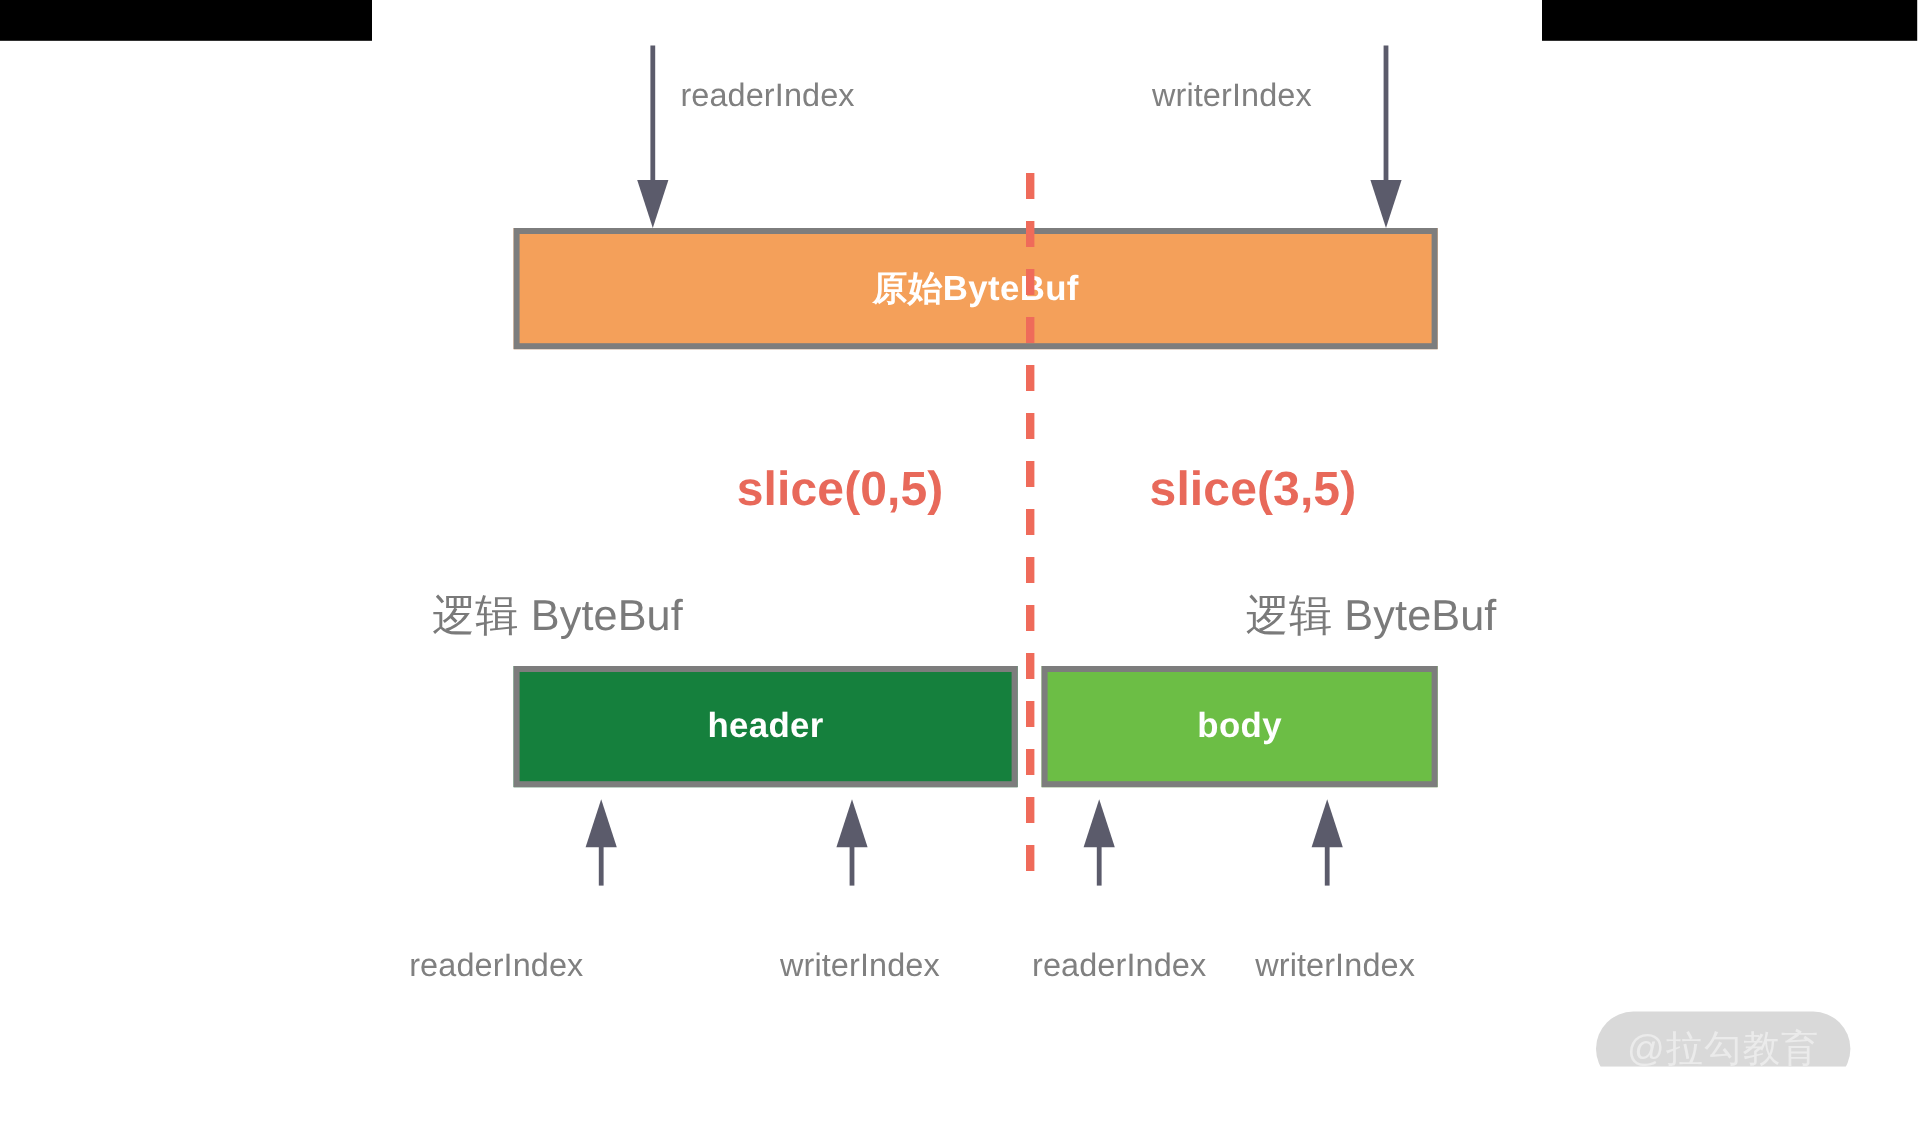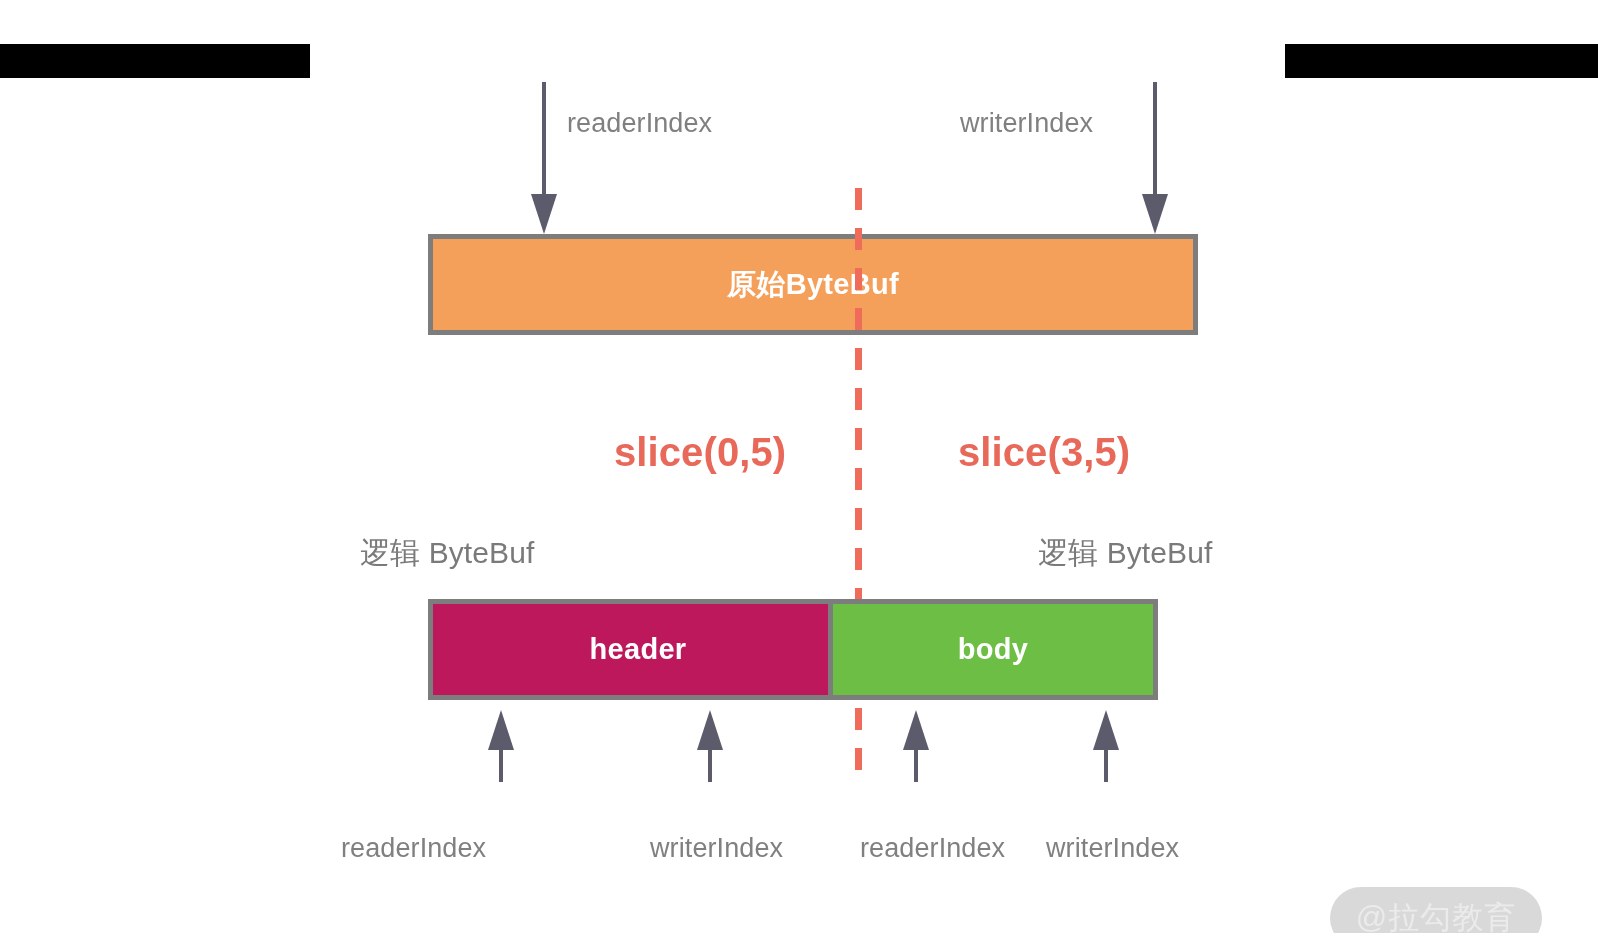--- a/index.html
+++ b/index.html
@@ -9,21 +9,20 @@
   }
   body {
     font-family: "Liberation Sans", "DejaVu Sans", sans-serif;
   }
   #canvas {
     position: relative;
     width: 1598px;
     height: 889px;
     background: #ffffff;
     overflow: hidden;
-    margin-top: 44px;
   }
 
   
   .black-bar {
     position: absolute;
     top: 0;
     height: 34px;
     background: #000000;
   }
   .black-bar.left  { left: 0;    width: 310px; }
@@ -33,21 +32,21 @@
   .label {
     position: absolute;
     color: #808080;
     font-size: 27px;
     font-weight: 400;
     white-space: nowrap;
     letter-spacing: 0.1px;
   }
   .label.cjk {
     color: #7a7a7a;
-    font-size: 30px;
+    font-size: 36px;
   }
   .label.slice {
     color: #e8695a;
     font-size: 40px;
     font-weight: 700;
   }
 
   
   .buf-box {
     position: absolute;
@@ -57,21 +56,21 @@
     align-items: center;
     justify-content: center;
   }
   .buf-box .buf-text {
     color: #ffffff;
     font-size: 29px;
     font-weight: 700;
     letter-spacing: 0.3px;
   }
   #box-original { background: #F4A05A; }
-  #box-header   { background: #be185d; }
+  #box-header   { background: #15803d; }
   #box-body     { background: #6CBE45; }
 
   
   #split-line {
     position: absolute;
     left: 855px;
     top: 144px;
     width: 7px;
     height: 598px;
     background: repeating-linear-gradient(
@@ -141,21 +140,21 @@
 
   <div class="label slice" style="left:614px; top:386px;">slice(0,5)</div>
   <div class="label slice" style="left:958px; top:386px;">slice(3,5)</div>
 
   <div class="label cjk" style="left:360px; top:489px;">逻辑 ByteBuf</div>
   <div class="label cjk" style="left:1038px; top:489px;">逻辑 ByteBuf</div>
 
   <div class="buf-box" id="box-header" style="left:428px; top:555px; width:420px; height:101px;">
     <span class="buf-text">header</span>
   </div>
-  <div class="buf-box" id="box-body" style="left:828px; top:555px; width:330px; height:101px;">
+  <div class="buf-box" id="box-body" style="left:868px; top:555px; width:330px; height:101px;">
     <span class="buf-text">body</span>
   </div>
 
   <div class="arrow" style="left:488px; top:666px;">
     <svg width="26" height="72" viewBox="0 0 26 72">
       <line x1="13" y1="72" x2="13" y2="26" stroke="#5B5B6B" stroke-width="4"></line>
       <polygon points="13,0 0,40 26,40" fill="#5B5B6B"></polygon>
     </svg>
   </div>
   <div class="arrow" style="left:697px; top:666px;">

